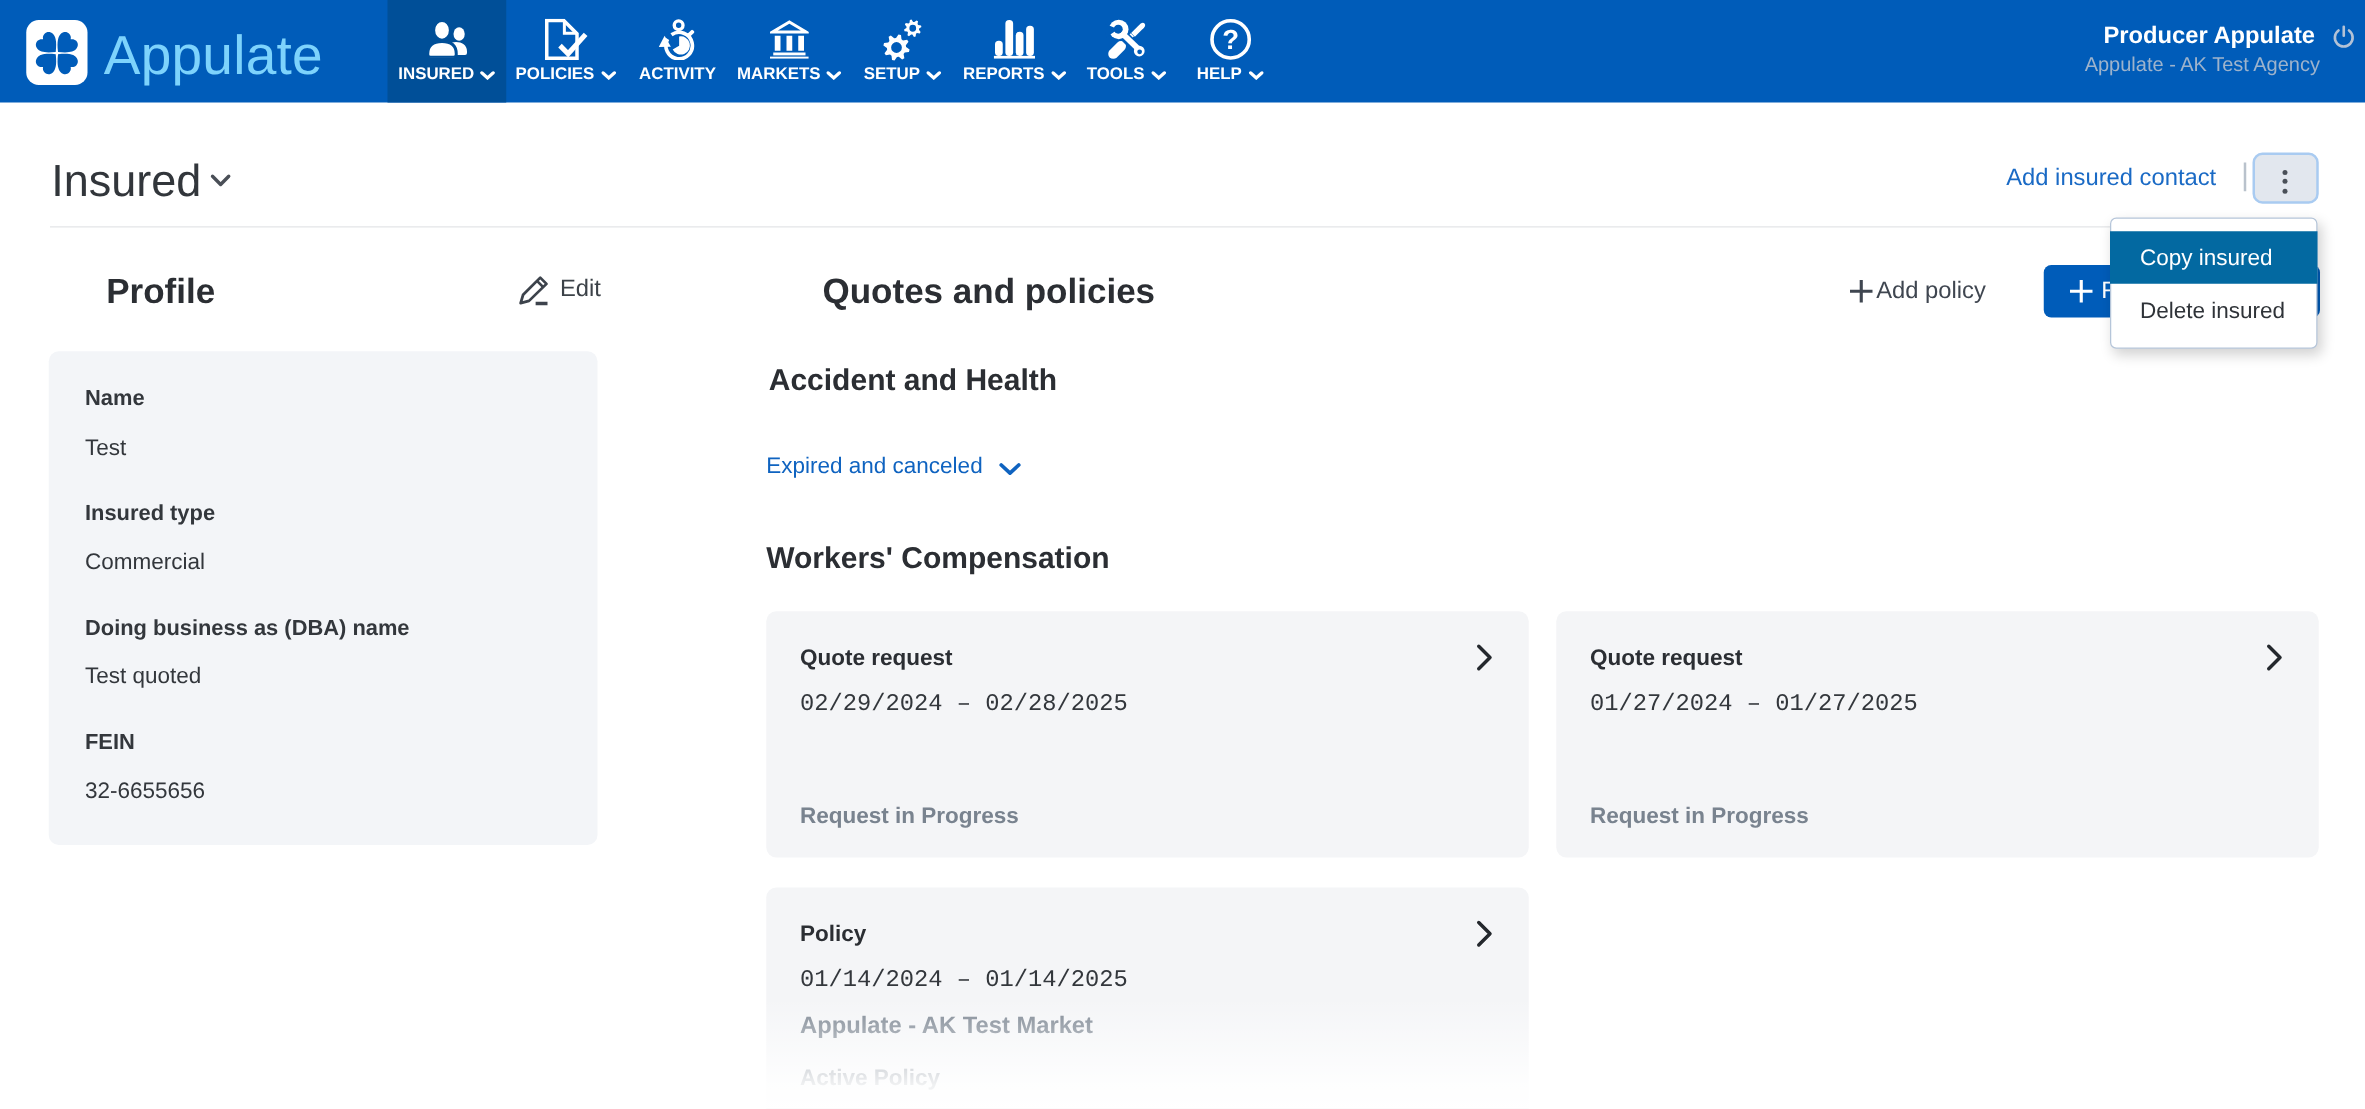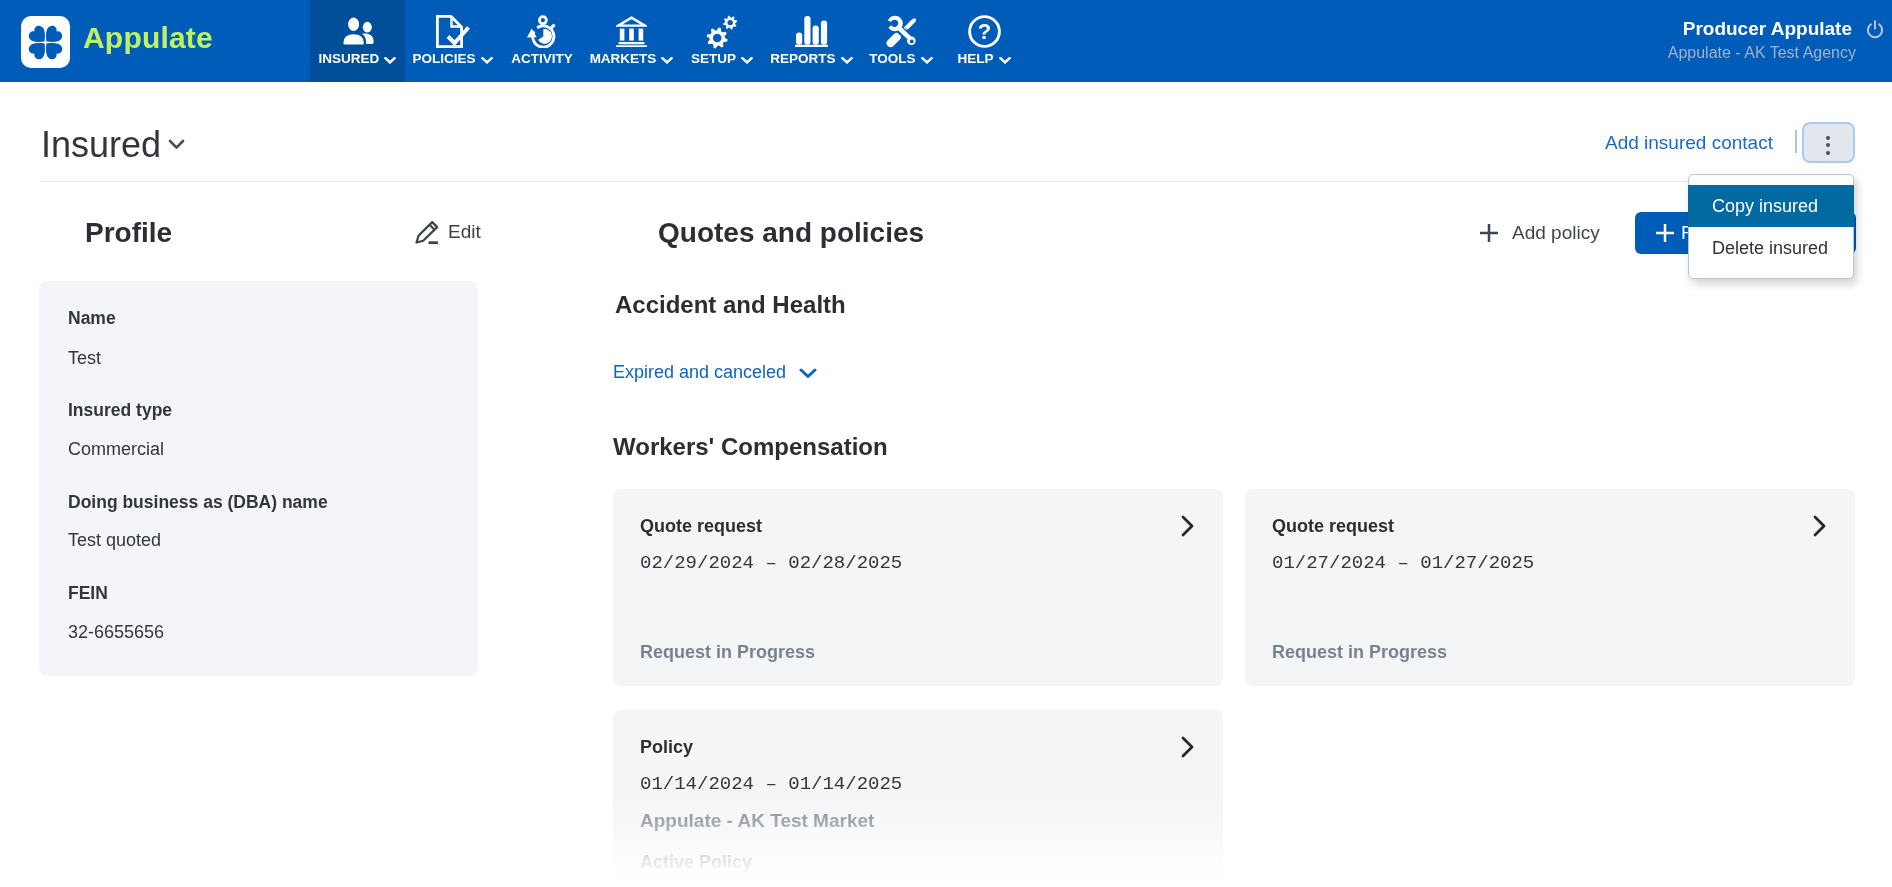--- a/index.html
+++ b/index.html
@@ -2,21 +2,21 @@
 <html><head>
 <meta charset="utf-8">
 <style>
 * { margin:0; padding:0; box-sizing:border-box; }
 html,body { width:1892px; height:887px; overflow:hidden; background:#fff;
   font-family:"Liberation Sans", sans-serif; }
 .abs { position:absolute; line-height:1; }
 
 .topbar { position:absolute; left:0; top:0; width:1892px; height:82px; background:#005cb9; }
 .logo-sq { position:absolute; left:21px; top:16px; width:49px; height:52px; background:#fff; border-radius:10px; }
-.logo-word { position:absolute; left:83px; top:23px; color:#bef264; font-size:30px; font-weight:bold; line-height:1; letter-spacing:0.2px; }
+.logo-word { position:absolute; left:83px; top:23px; color:#7dd3fc; font-size:44px; font-weight:normal; line-height:1; letter-spacing:0.2px; }
 .nav { position:absolute; left:310px; top:0; height:82px; display:flex; }
 .nav-item { height:82px; position:relative; }
 .nav-item.active { background:#004f98; }
 .nav-ico { position:absolute; top:13px; left:0; right:0; height:36px; display:flex; align-items:center; justify-content:center; }
 .nav-lbl { position:absolute; top:52px; left:0; right:0; color:#fff; font-size:13.5px; font-weight:bold; line-height:1; white-space:nowrap; display:flex; align-items:center; justify-content:center; }
 .chev { margin-left:5px; margin-top:3px; }
 .user-nm { position:absolute; right:40px; top:19px; color:#fff; font-size:19px; font-weight:bold; line-height:1; }
 .user-ag { position:absolute; right:36px; top:45px; color:#9db3cc; font-size:16px; line-height:1; }
 .pwr { position:absolute; left:1866px; top:20px; }
 
@@ -27,21 +27,21 @@
 .kebab .d { position:absolute; left:22px; width:4.2px; height:4.2px; border-radius:50%; background:#4a5058; }
 .hr { position:absolute; left:40px; top:181px; width:1813px; height:1px; background:#e4e5e8; }
 
 .h2 { position:absolute; font-size:28px; font-weight:bold; color:#2b2e33; line-height:1;margin-left:45px; }
 .edit { position:absolute; left:414px; top:219px; font-size:19px; color:#3c4248; display:flex; align-items:center; }
 .pcard { position:absolute; left:39px; top:281px; width:439px; height:395px; background:#f3f5f8; border-radius:8px; }
 .pcard .lb { position:absolute; left:29px; font-size:17.5px; font-weight:bold; color:#33373c; line-height:1; }
 .pcard .vl { position:absolute; left:29px; font-size:18px; color:#33373c; line-height:1; }
 
 .h3 { position:absolute; font-size:24px; font-weight:bold; color:#2b2e33; line-height:1; }
-.link-b { position:absolute; font-size:18px; color:#0f63c0; display:flex; align-items:center; line-height:1; }
+.link-b { position:absolute; font-size:18px; color:#0f63c0; display:flex; align-items:flex-end; line-height:1; }
 .addpolicy { position:absolute; left:1477px; top:221px; font-size:19px; color:#3f4650; display:flex; align-items:center; }
 .btn-blue { position:absolute; left:1635px; top:212px; width:221px; height:42px; background:#005cb9; border-radius:6px; color:#fff; font-size:19px; display:flex; align-items:center; padding-left:19px; }
 .qcard { position:absolute; background:#f4f5f7; border-radius:8px; }
 .qcard .ttl { position:absolute; left:27px; top:28px; font-size:18px; font-weight:bold; color:#2b2e33; line-height:1; }
 .qcard .dts { position:absolute; left:27px; top:65px; font-size:19px; color:#33373c; line-height:1;font-family:Liberation Mono, monospace; }
 .qcard .sub { position:absolute; left:27px; font-size:18px; color:#79838f; line-height:1;font-weight:bold; }
 .qcard .arr { position:absolute; right:29px; top:26px; }
 
 .menu { position:absolute; left:1688px; top:174px; width:166px; height:105px; background:#fff; border:1px solid #b5c5d9; border-radius:5px; box-shadow:3px 5px 10px rgba(0,0,0,0.18); z-index:30; }
 .menu .it1 { position:absolute; left:-1px; top:10px; width:166px; height:42px; background:#0369a1; color:#fff; font-size:18px; line-height:42px; padding-left:24px; }
@@ -216,21 +216,21 @@
   <div class="vl" style="top:250px;">Test quoted</div>
   <div class="lb" style="top:304px;">FEIN</div>
   <div class="vl" style="top:342px;">32-6655656</div>
 </div>
 
 <div class="h2" style="left:613px; top:219px;">Quotes and policies</div>
 <div class="addpolicy">
     <svg width="24" height="24" viewBox="0 0 24 24">
       <path d="M12 3 V21 M3 12 H21" stroke="#3f4650" stroke-width="2.5"></path>
     </svg>
-    <span style="margin-left:11px;">Add policy</span>
+    <span style="">Add policy</span>
   </div>
 <div class="btn-blue">
     <svg width="22" height="22" viewBox="0 0 22 22">
       <path d="M11 2 V20 M2 11 H20" stroke="#fff" stroke-width="2.5"></path>
     </svg>
     <span style="margin-left:5px;">Request quote</span>
   </div>
 
 <div class="h3" style="left:615px; top:293px;">Accident and Health</div>
 <div class="link-b" style="left:613px; top:363px;">Expired and canceled<svg style="margin-left:13px; margin-top:2px;" width="18" height="11" viewBox="0 0 18 11">

